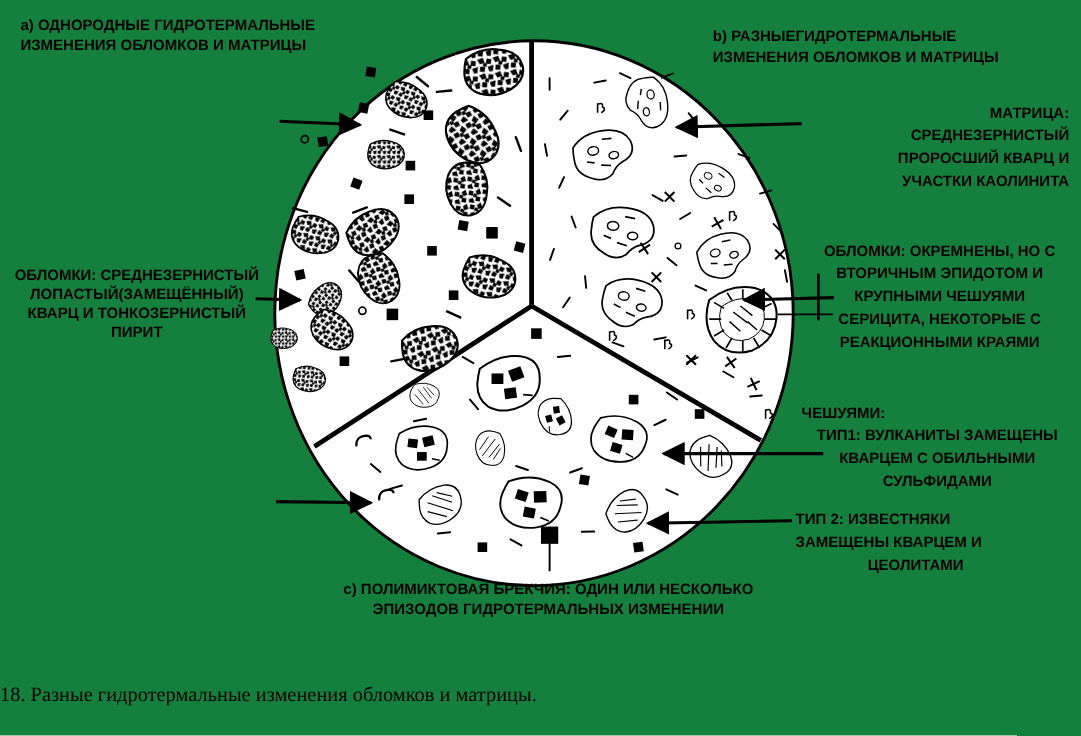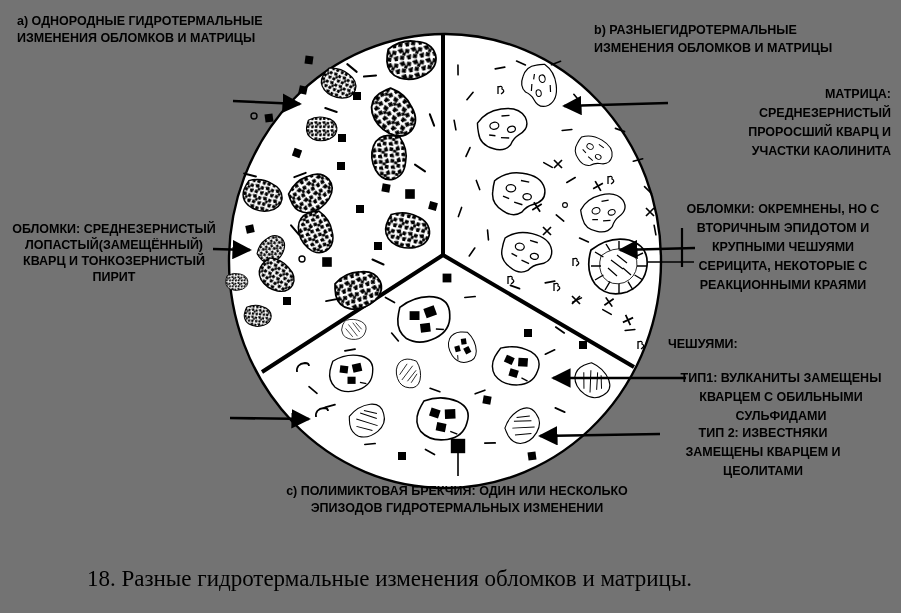--- a/index.html
+++ b/index.html
@@ -1,37 +1,37 @@
 <!DOCTYPE html>
 <html><head>
 <meta charset="utf-8">
 <style>
   html,body{margin:0;padding:0;background:#fff;}
-  #page{position:relative;width:901px;height:613px;background:#737373;overflow:hidden;
+  #page{position:relative;width:901px;height:613px;background:#15803d;overflow:hidden;
         font-family:"Liberation Sans",sans-serif;color:#000;}
   #diagram{position:absolute;left:0;top:0;}
   .lbl{position:absolute;font-weight:700;font-size:12.5px;white-space:pre-line;
        color:#000;-webkit-font-smoothing:none;}
   .lh16{line-height:16px;}
   .lh19{line-height:19px;}
   .ctr{text-align:center;}
   .t-a{left:17px;top:13px;width:276px;line-height:17px;}
   .l-am{left:28px;top:87px;width:198px;}
   .l-ac{left:4px;top:221px;width:220px;}
   .l-cm{left:6px;top:396px;width:214px;line-height:20px;}
   .t-b{left:594px;top:21px;width:302px;line-height:18px;}
   .l-bm{left:666px;top:85px;width:225px;text-align:right;}
   .l-bc{left:666px;top:200px;width:234px;}
   .l-c1h{left:668px;top:335px;width:226px;}
-  .l-c1r{left:668px;top:354px;width:226px;margin-top:15px;}
-  .l-c2h{left:663px;top:424px;width:200px;text-align:center;}
+  .l-c1r{left:668px;top:354px;width:226px;}
+  .l-c2h{left:663px;top:424px;width:200px;}
   .l-c2t{left:663px;top:462px;width:200px;}
   .cap-c{left:224px;top:483px;width:466px;line-height:17px;}
-  .fig-cap{left:0px;top:563px;width:779px;text-align:center;
-           font-family:"Liberation Serif",serif;font-weight:400;font-size:23px;
+  .fig-cap{left:0px;top:563px;width:779px;text-align:left;
+           font-family:"Liberation Serif",serif;font-weight:400;font-size:17px;
            line-height:32px;white-space:normal;}
 </style>
 </head>
 <body>
 
 <div id="page">
 
   <svg id="diagram" width="901" height="613" viewBox="0 0 901 613">
     <defs>
       <marker id="arr" viewBox="0 0 10 10" refX="9" refY="5" markerWidth="7.5" markerHeight="7.5" orient="auto">

